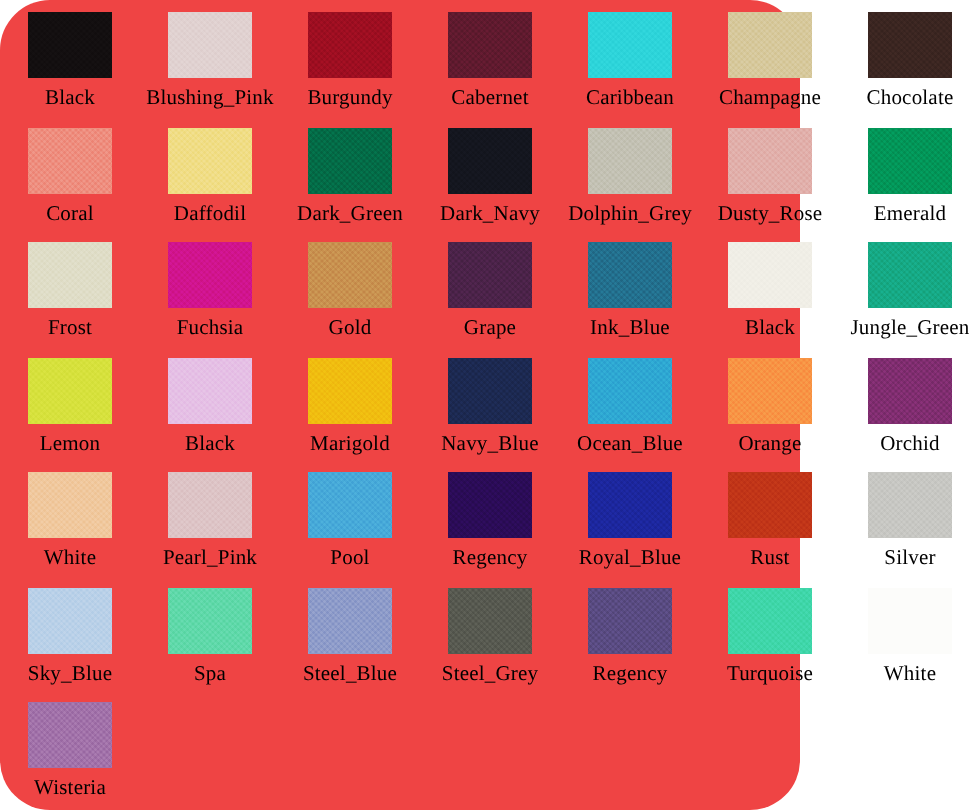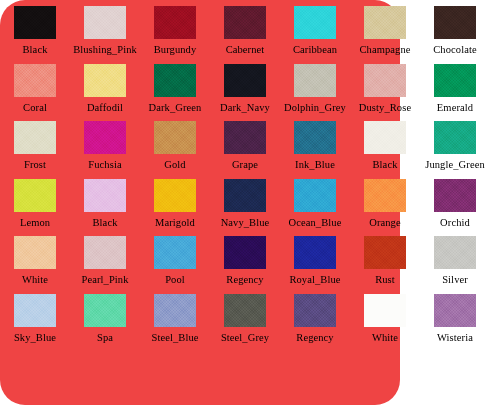--- a/index.html
+++ b/index.html
@@ -228,20 +228,24 @@
       </div>
       <div class="swatch-cell">
         <span class="swatch-chip" title="#56584F" style="background-color: rgb(86, 88, 79);"></span>
         <span class="swatch-label">Steel_Grey</span>
       </div>
       <div class="swatch-cell">
         <span class="swatch-chip" title="#584A80" style="background-color: rgb(88, 74, 128);"></span>
         <span class="swatch-label">Regency</span>
       </div>
       <div class="swatch-cell">
+        <span class="swatch-chip" title="#3ED6A8" style="background-color: rgb(62, 214, 168);"></span>
+        <span class="swatch-label">Turquoise</span>
+      </div>
+      <div class="swatch-cell">
         <span class="swatch-chip" title="#FCFCFA" style="background-color: rgb(252, 252, 250);"></span>
         <span class="swatch-label">White</span>
       </div>
       <div class="swatch-cell">
         <span class="swatch-chip" title="#A070A8" style="background-color: rgb(160, 112, 168);"></span>
         <span class="swatch-label">Wisteria</span>
       </div>
       <div class="swatch-cell empty"></div>
     </div>
 </div>

